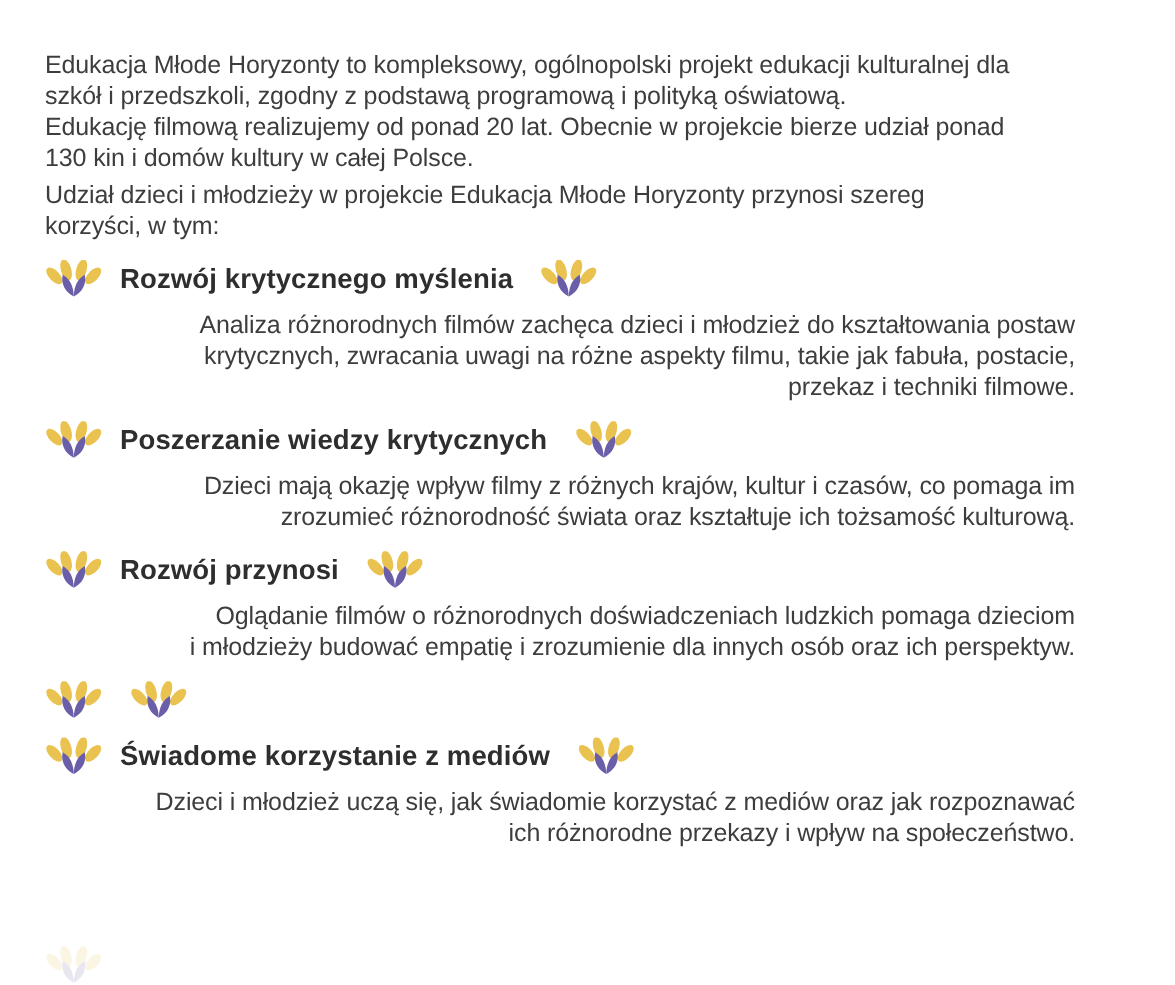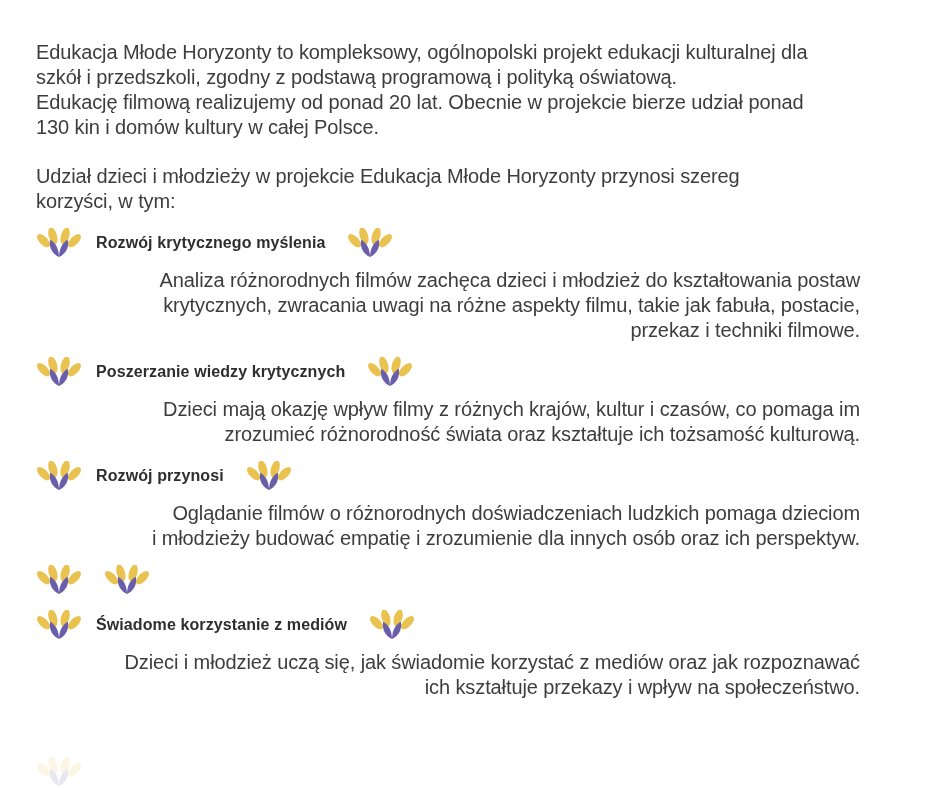--- a/index.html
+++ b/index.html
@@ -30,29 +30,29 @@
     background: var(--page-bg);
   }
   .body-text {
     font-size: 20px;
     line-height: 25px;
     color: var(--body-text);
     white-space: pre-line;
     margin: 0;
     letter-spacing: -0.1px;
   }
-  .lead { margin-top: 24px; }
+  .lead { margin-top: 4px; }
   section { margin-top: 13px; }
   .heading-row {
     display: flex;
     align-items: center;
     height: 32px;
   }
   .heading-text {
-    font-size: 16px;
+    font-size: 22px;
     font-weight: 700;
     color: var(--heading-text);
     margin: 0 0 0 14px;
     letter-spacing: 0.1px;
   }
   .heading-row .flower.right { margin-left: 22px; }
   .flower { display: inline-block; width: 46px; height: 31px; }
   .flower svg { display: block; }
   .petal-y { fill: var(--petal-yellow); }
   .petal-p { fill: var(--petal-purple); }
@@ -225,21 +225,21 @@
       <ellipse class="petal-y" cx="17.5" cy="8.5" rx="4.4" ry="9.3" transform="rotate(-16 17.5 8.5)"></ellipse>
       <ellipse class="petal-y" cx="30.5" cy="8.5" rx="4.4" ry="9.3" transform="rotate(16 30.5 8.5)"></ellipse>
       <ellipse class="petal-y" cx="40.5" cy="13.5" rx="4.4" ry="8.8" transform="rotate(44 40.5 13.5)"></ellipse>
       <path class="petal-p" d="M24 31 C 17.2 27.8 12.8 20.8 14.6 12.6 C 20.8 16 23.8 22.4 24 31 Z"></path>
       <path class="petal-p" d="M24 31 C 30.8 27.8 35.2 20.8 33.4 12.6 C 27.2 16 24.2 22.4 24 31 Z"></path>
     </g>
   </svg>
 </span>
     </div>
     <p class="body-text section-body">Dzieci i młodzież uczą się, jak świadomie korzystać z mediów oraz jak rozpoznawać
-ich kształtuje przekazy i wpływ na społeczeństwo.</p>
+ich różnorodne przekazy i wpływ na społeczeństwo.</p>
   </section>
 
   <span class="flower faint-bottom">
   <svg viewBox="0 0 48 33" width="46" height="31" aria-hidden="true">
     <g>
       <ellipse class="petal-y" cx="7.5" cy="13.5" rx="4.4" ry="8.8" transform="rotate(-44 7.5 13.5)"></ellipse>
       <ellipse class="petal-y" cx="17.5" cy="8.5" rx="4.4" ry="9.3" transform="rotate(-16 17.5 8.5)"></ellipse>
       <ellipse class="petal-y" cx="30.5" cy="8.5" rx="4.4" ry="9.3" transform="rotate(16 30.5 8.5)"></ellipse>
       <ellipse class="petal-y" cx="40.5" cy="13.5" rx="4.4" ry="8.8" transform="rotate(44 40.5 13.5)"></ellipse>
       <path class="petal-p" d="M24 31 C 17.2 27.8 12.8 20.8 14.6 12.6 C 20.8 16 23.8 22.4 24 31 Z"></path>

